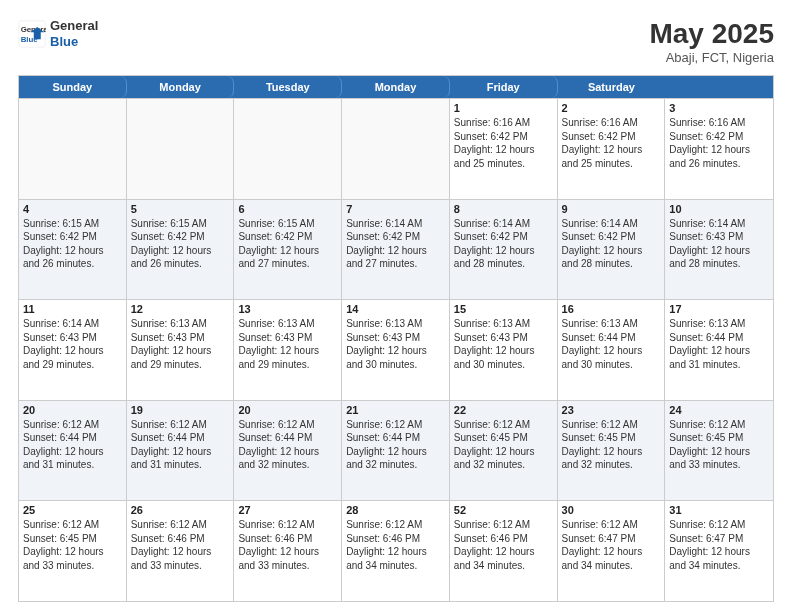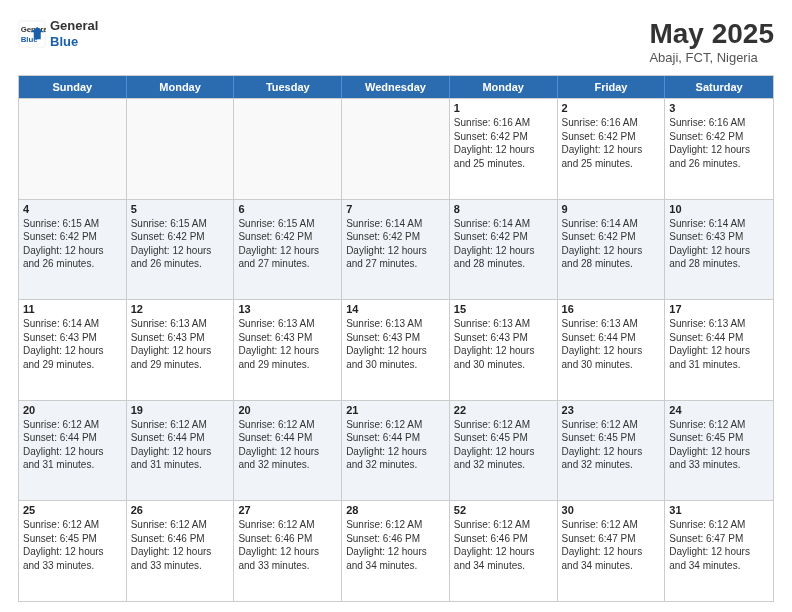--- a/index.html
+++ b/index.html
@@ -33,20 +33,21 @@
       font-weight: bold;
       color: #333;
       line-height: 1.2;
     }
     .logo-text .blue { color: #1a5fa8; }
     .logo-icon {
       width: 28px;
       height: 28px;
     }
     .title-block {
+      text-align: right;
     }
     .title-block .month-year {
       font-size: 28px;
       font-weight: bold;
       color: #333;
     }
     .title-block .location {
       font-size: 13px;
       color: #555;
     }
@@ -61,20 +62,21 @@
       grid-template-columns: repeat(7, 1fr);
       background: #2b6cb0;
     }
     .cal-header-cell {
       color: #fff;
       font-size: 11px;
       font-weight: bold;
       text-align: center;
       padding: 5px 2px;
       border-right: 1px solid #4a90d9;
+      border-radius: 7px;
     }
     .cal-header-cell:last-child { border-right: none; }
     .cal-body {
       flex: 1;
       display: flex;
       flex-direction: column;
     }
     .cal-row {
       display: grid;
       grid-template-columns: repeat(7, 1fr);
@@ -125,21 +127,20 @@
       <div class="month-year">May 2025</div>
       <div class="location">Abaji, FCT, Nigeria</div>
     </div>
   </div>
 
   <div class="calendar">
     <div class="cal-header" id="cal-header">
         <div class="cal-header-cell">Sunday</div>
         <div class="cal-header-cell">Monday</div>
         <div class="cal-header-cell">Tuesday</div>
-        <div class="cal-header-cell">Wednesday</div>
         <div class="cal-header-cell">Monday</div>
         <div class="cal-header-cell">Friday</div>
         <div class="cal-header-cell">Saturday</div>
       </div>
     <div class="cal-body" id="cal-body">
         <div class="cal-row">
           <div class="cal-cell empty"></div>
           <div class="cal-cell empty"></div>
           <div class="cal-cell empty"></div>
           <div class="cal-cell empty"></div>

